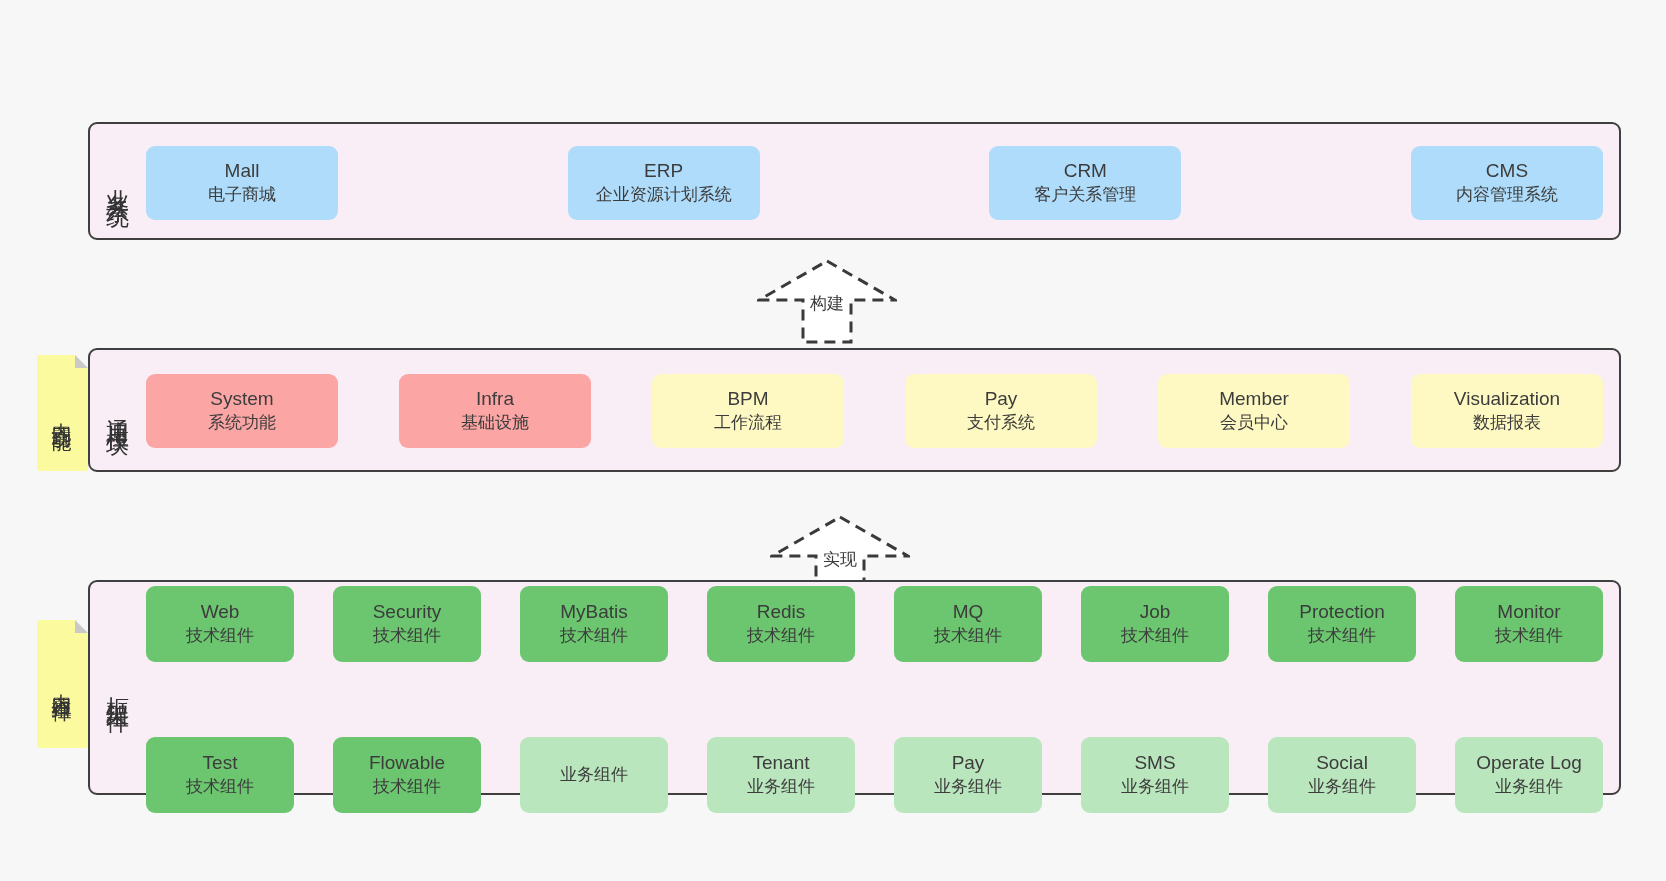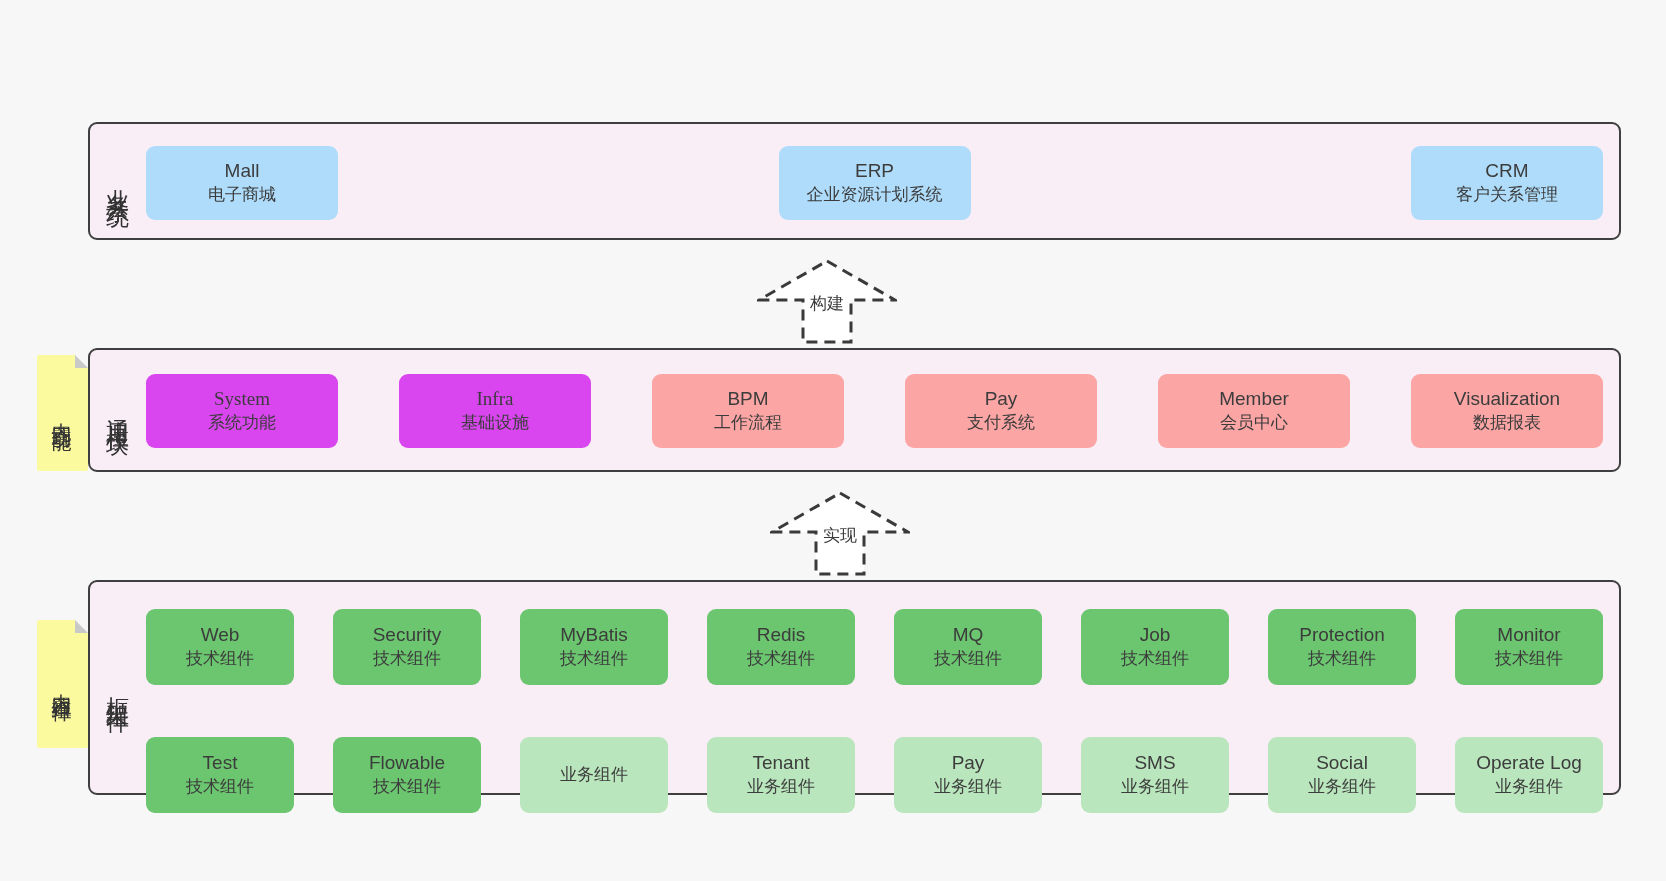--- a/index.html
+++ b/index.html
@@ -13,22 +13,22 @@
   .boxes-row{position:absolute;left:56px;right:16px;display:flex;justify-content:space-between;align-items:center;}
 
   
   .box{display:flex;flex-direction:column;justify-content:center;align-items:center;
       border-radius:9px;text-align:left;box-sizing:border-box;padding:4px 6px;}
   .box-title{font-size:19px;line-height:1.3;}
   .box-sub{font-size:17px;line-height:1.35;}
   .w192{width:192px;height:74px;}
   .w148{width:148px;height:76px;}
   .v-blue{background:#aedcfa;}
-  .v-red{background:#d946ef;font-family:Liberation Serif, serif;}
-  .v-pink{background:#fca5a5;}
+  .v-red{background:#fca5a5;}
+  .v-pink{background:#fef9c3;}
   .v-gdark{background:#6bc66f;}
   .v-glight{background:#bae6bd;}
 
   
   .arrow{position:absolute;width:140px;height:88px;}
   .arrow svg{position:absolute;left:0;top:0;}
   .arrow-label{position:absolute;top:36px;left:50%;transform:translateX(-50%);
       background:#ffffff;padding:0 3px;font-size:17px;color:#3c3c3c;white-space:nowrap;}
 
   
@@ -51,20 +51,24 @@
         <div class="box-title">Mall</div>
         <div class="box-sub">电子商城</div>
       </div>
       <div class="box v-blue w192">
         <div class="box-title">ERP</div>
         <div class="box-sub">企业资源计划系统</div>
       </div>
       <div class="box v-blue w192">
         <div class="box-title">CRM</div>
         <div class="box-sub">客户关系管理</div>
+      </div>
+      <div class="box v-blue w192">
+        <div class="box-title">CMS</div>
+        <div class="box-sub">内容管理系统</div>
       </div>
     </div>
   </div>
 
   <div class="arrow" style="left:757px;top:256px;">
     <svg width="140" height="88" viewBox="0 0 140 88">
       <path d="M70 5 L138 44 L94 44 L94 86 L46 86 L46 44 L2 44 Z" fill="#ffffff" stroke="#3a3a3a" stroke-width="3" stroke-dasharray="11 7"></path>
     </svg>
     <div class="arrow-label">构建</div>
   </div>
@@ -95,34 +99,34 @@
         <div class="box-title">Member</div>
         <div class="box-sub">会员中心</div>
       </div>
       <div class="box v-pink w192">
         <div class="box-title">Visualization</div>
         <div class="box-sub">数据报表</div>
       </div>
     </div>
   </div>
 
-  <div class="arrow" style="left:770px;top:488px;">
+  <div class="arrow" style="left:770px;top:512px;">
     <svg width="140" height="88" viewBox="0 0 140 88">
       <path d="M70 5 L138 44 L94 44 L94 86 L46 86 L46 44 L2 44 Z" fill="#ffffff" stroke="#3a3a3a" stroke-width="3" stroke-dasharray="11 7"></path>
     </svg>
     <div class="arrow-label">实现</div>
   </div>
 
   <div class="note" style="top:620px;height:128px;">
     <div class="note-text">内置组件</div>
   </div>
   <div class="band" style="top:580px;height:215px;">
     <div class="band-label">框架组件</div>
 
-    <div class="boxes-row" style="top:27px;">
+    <div class="boxes-row" style="top:4px;">
       <div class="box v-gdark w148">
         <div class="box-title">Web</div>
         <div class="box-sub">技术组件</div>
       </div>
       <div class="box v-gdark w148">
         <div class="box-title">Security</div>
         <div class="box-sub">技术组件</div>
       </div>
       <div class="box v-gdark w148">
         <div class="box-title">MyBatis</div>

